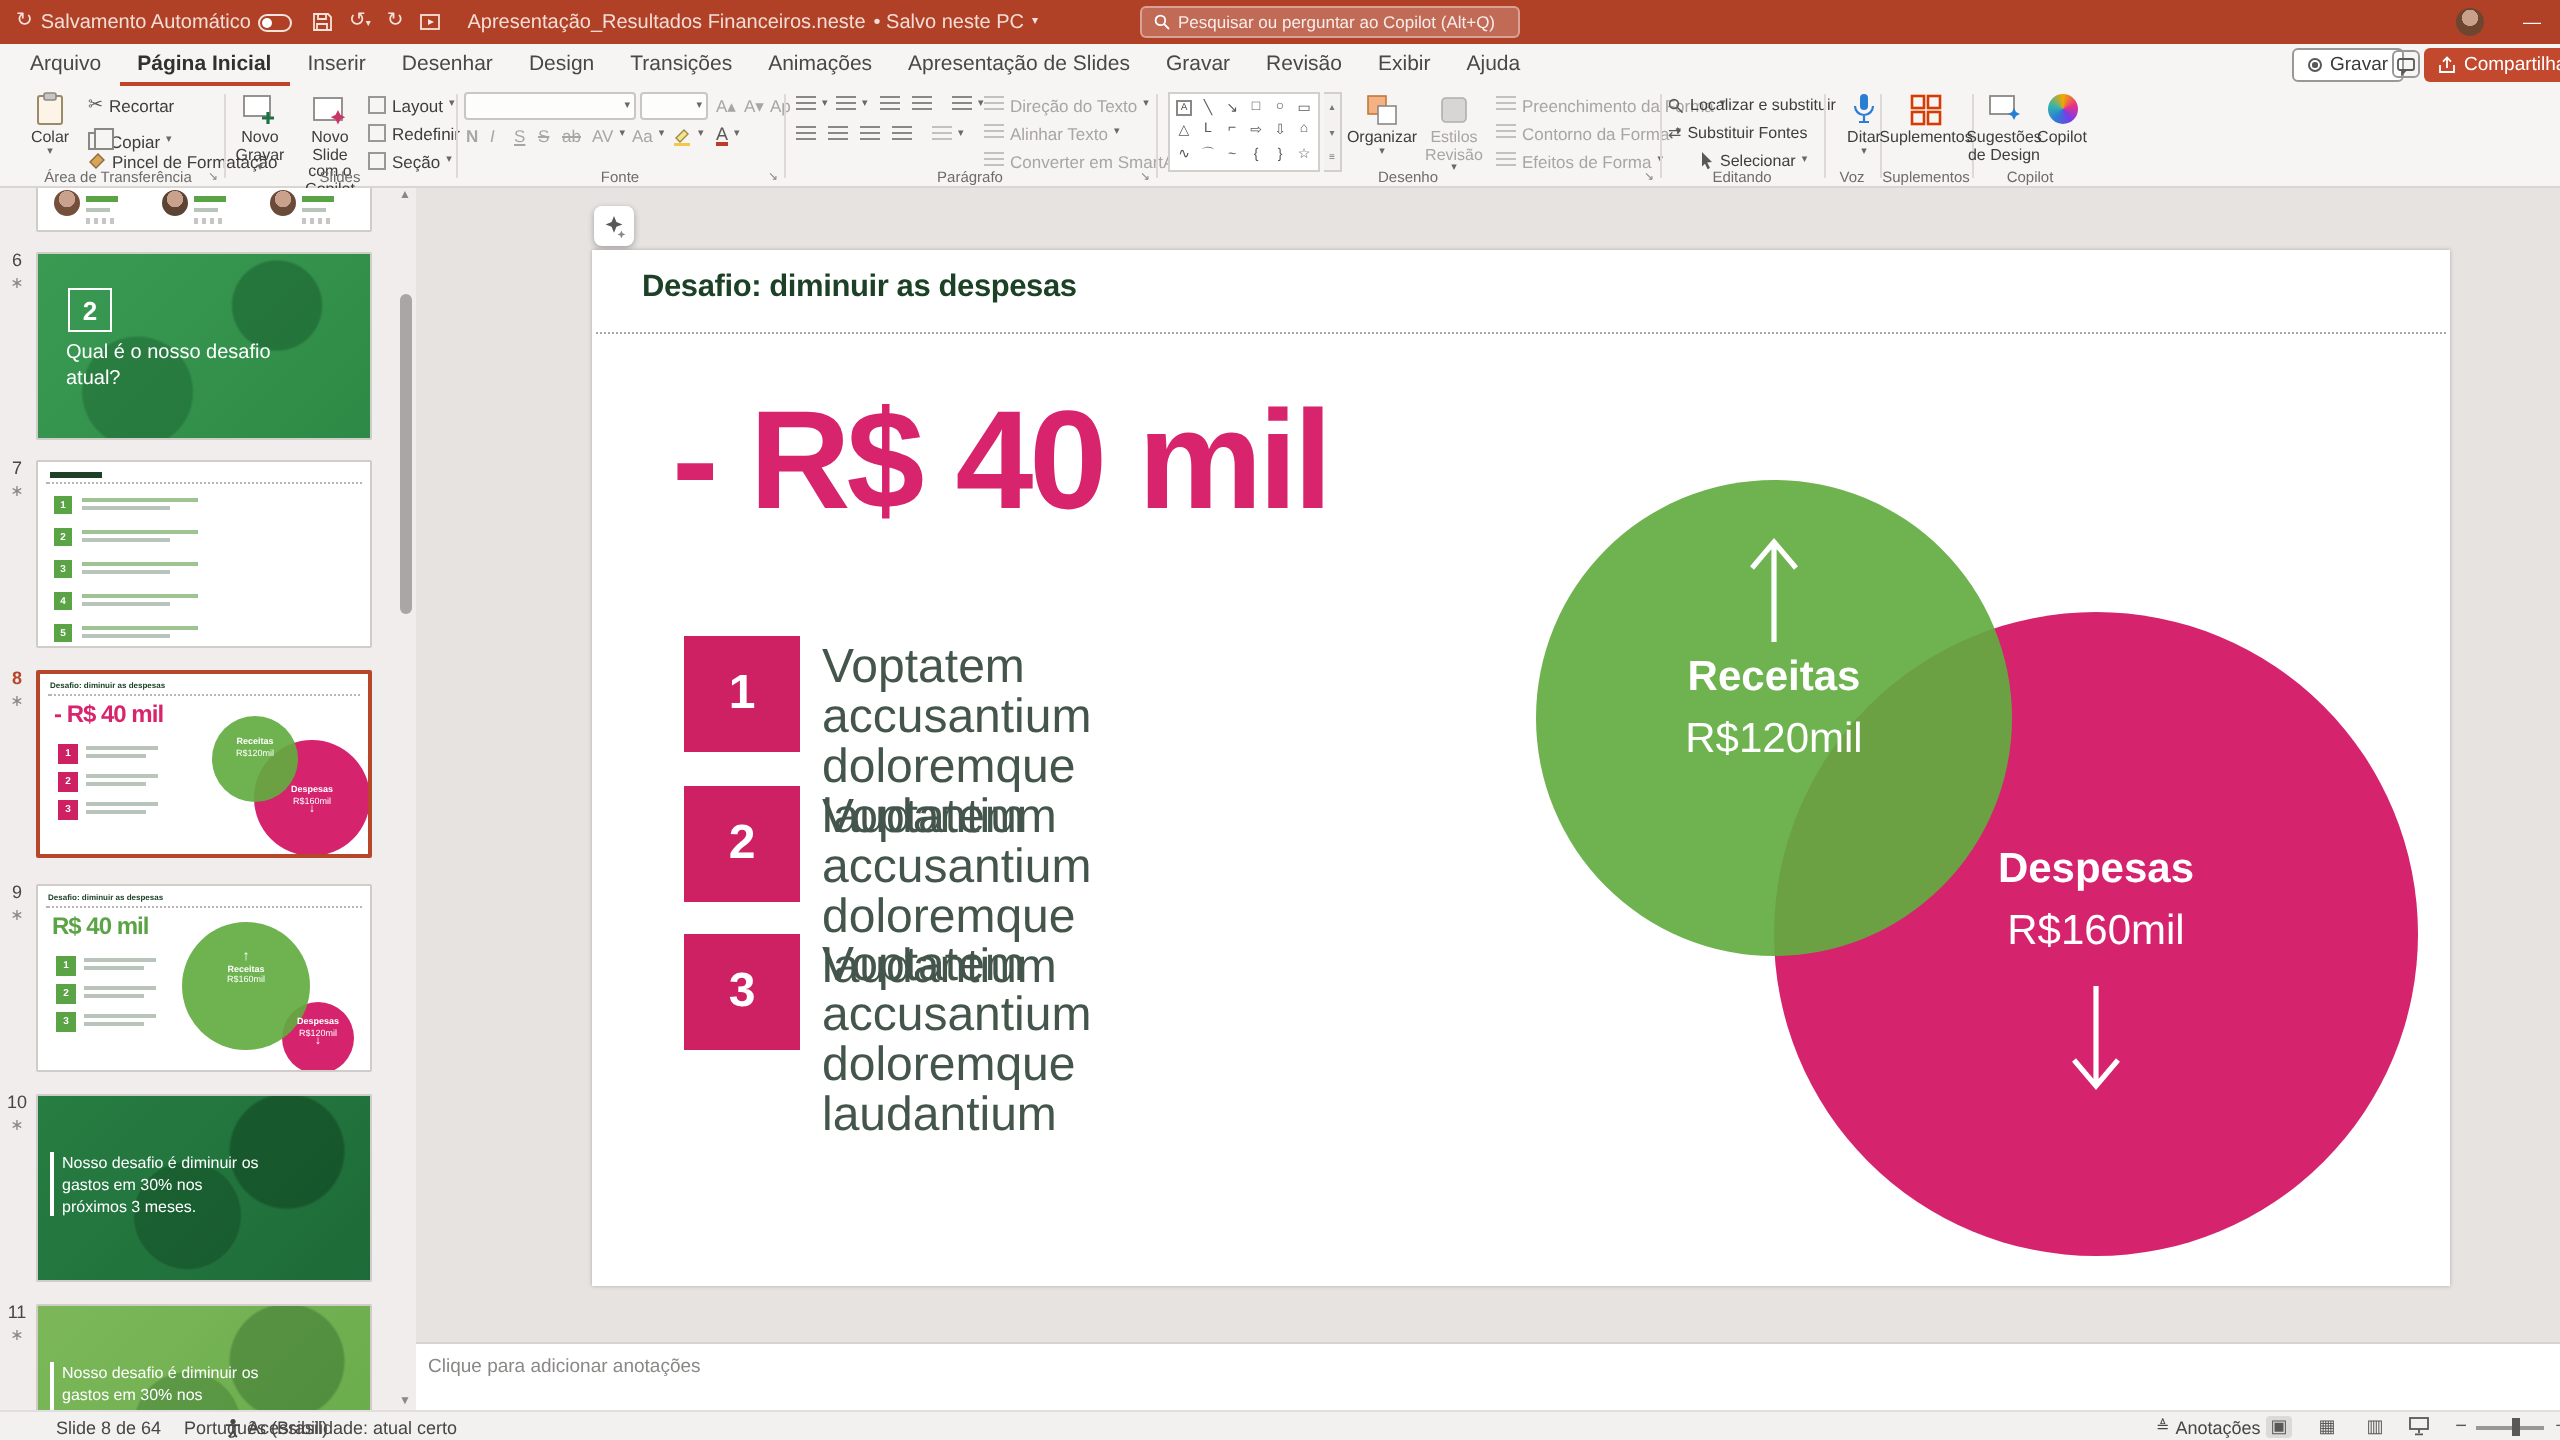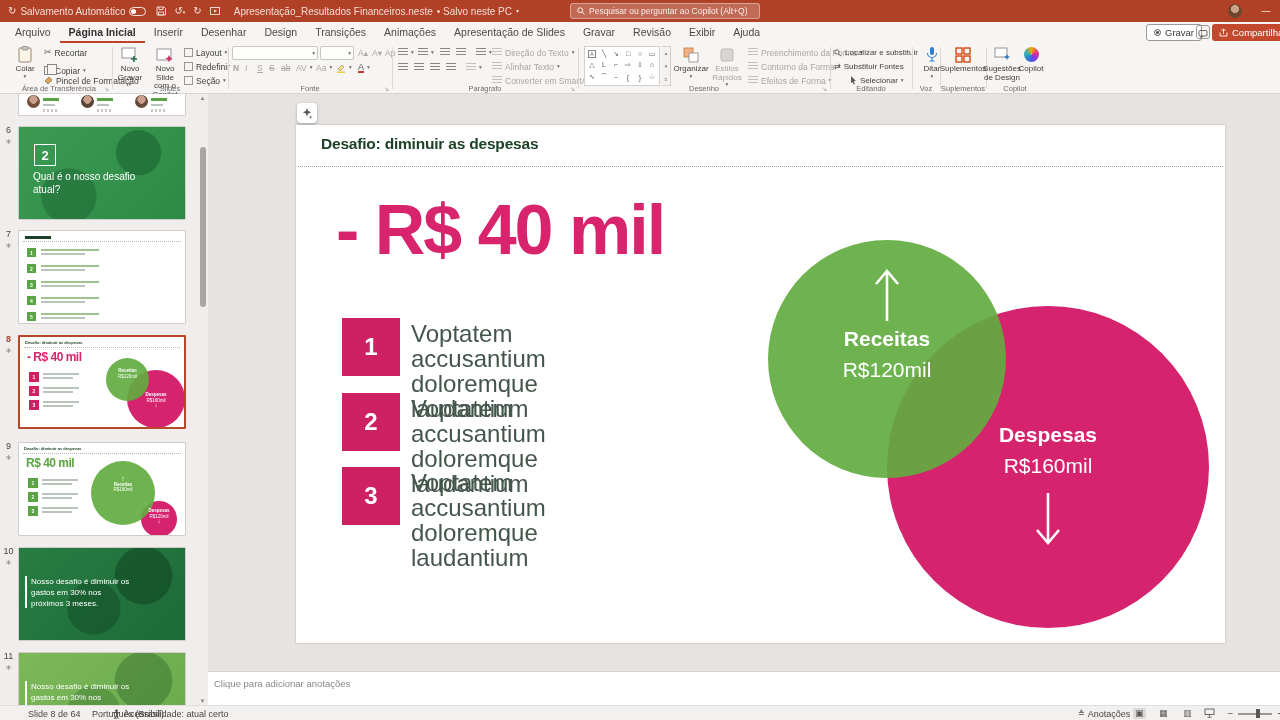--- a/index.html
+++ b/index.html
@@ -370,21 +370,21 @@
         </span>
       <span>Organizar</span>
         <span class="chev">▾</span>
     </div>
     <div class="big dis" style="left:132px;width:34px">
       <span class="bic">
           <svg width="16" height="16" viewBox="0 0 16 16">
             <rect x="2" y="2" width="12" height="12" rx="2" fill="#d8d6d4" stroke="#b0aeac" stroke-width=".8"></rect>
           </svg>
         </span>
-      <span>Estilos Rápidos</span>
+      <span>Estilos Revisão</span>
         <span class="chev">▾</span>
     </div>
     <div class="sm dis" style="left:170px;top:3px">
         <span class="mini dis"></span>
         <span>Preenchimento da Forma</span>
         <span class="chev">▾</span>
       </div>
     <div class="sm dis" style="left:170px;top:17px">
         <span class="mini dis"></span>
         <span>Contorno da Forma</span>

